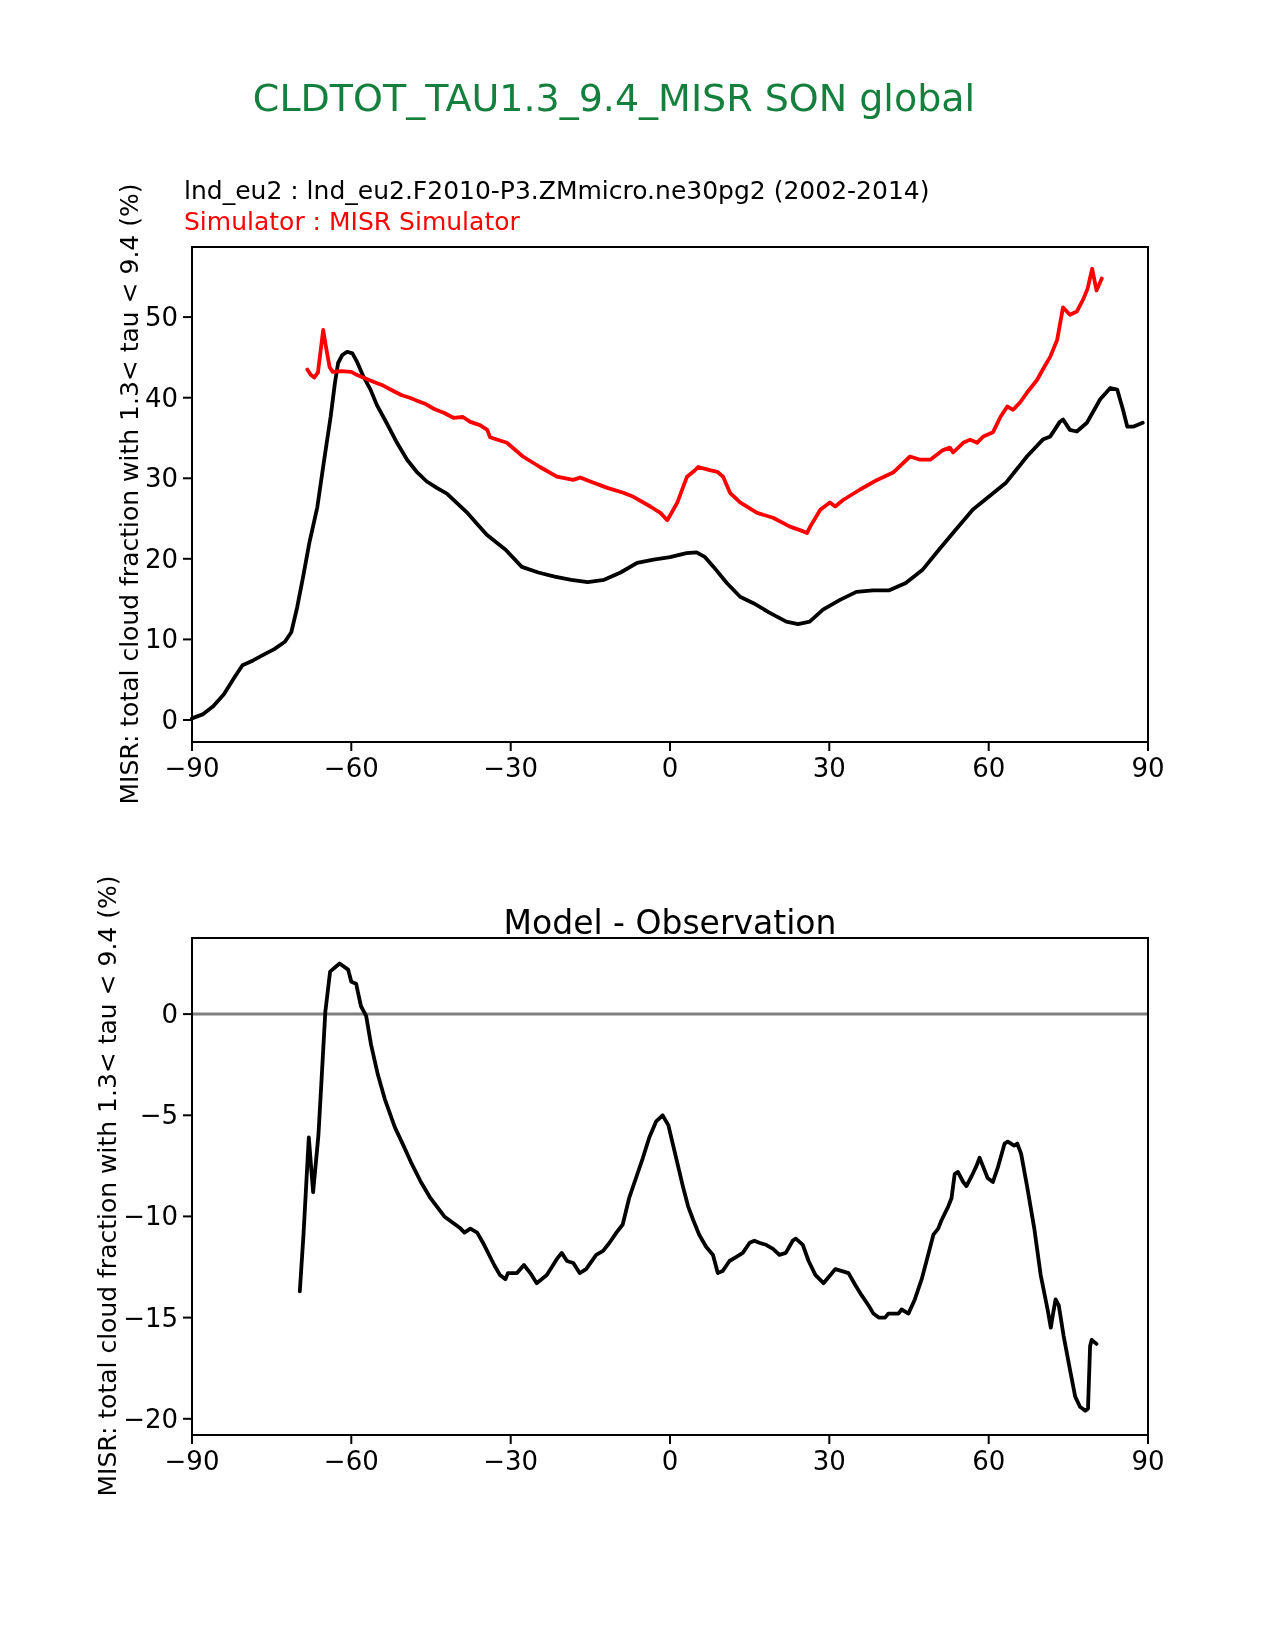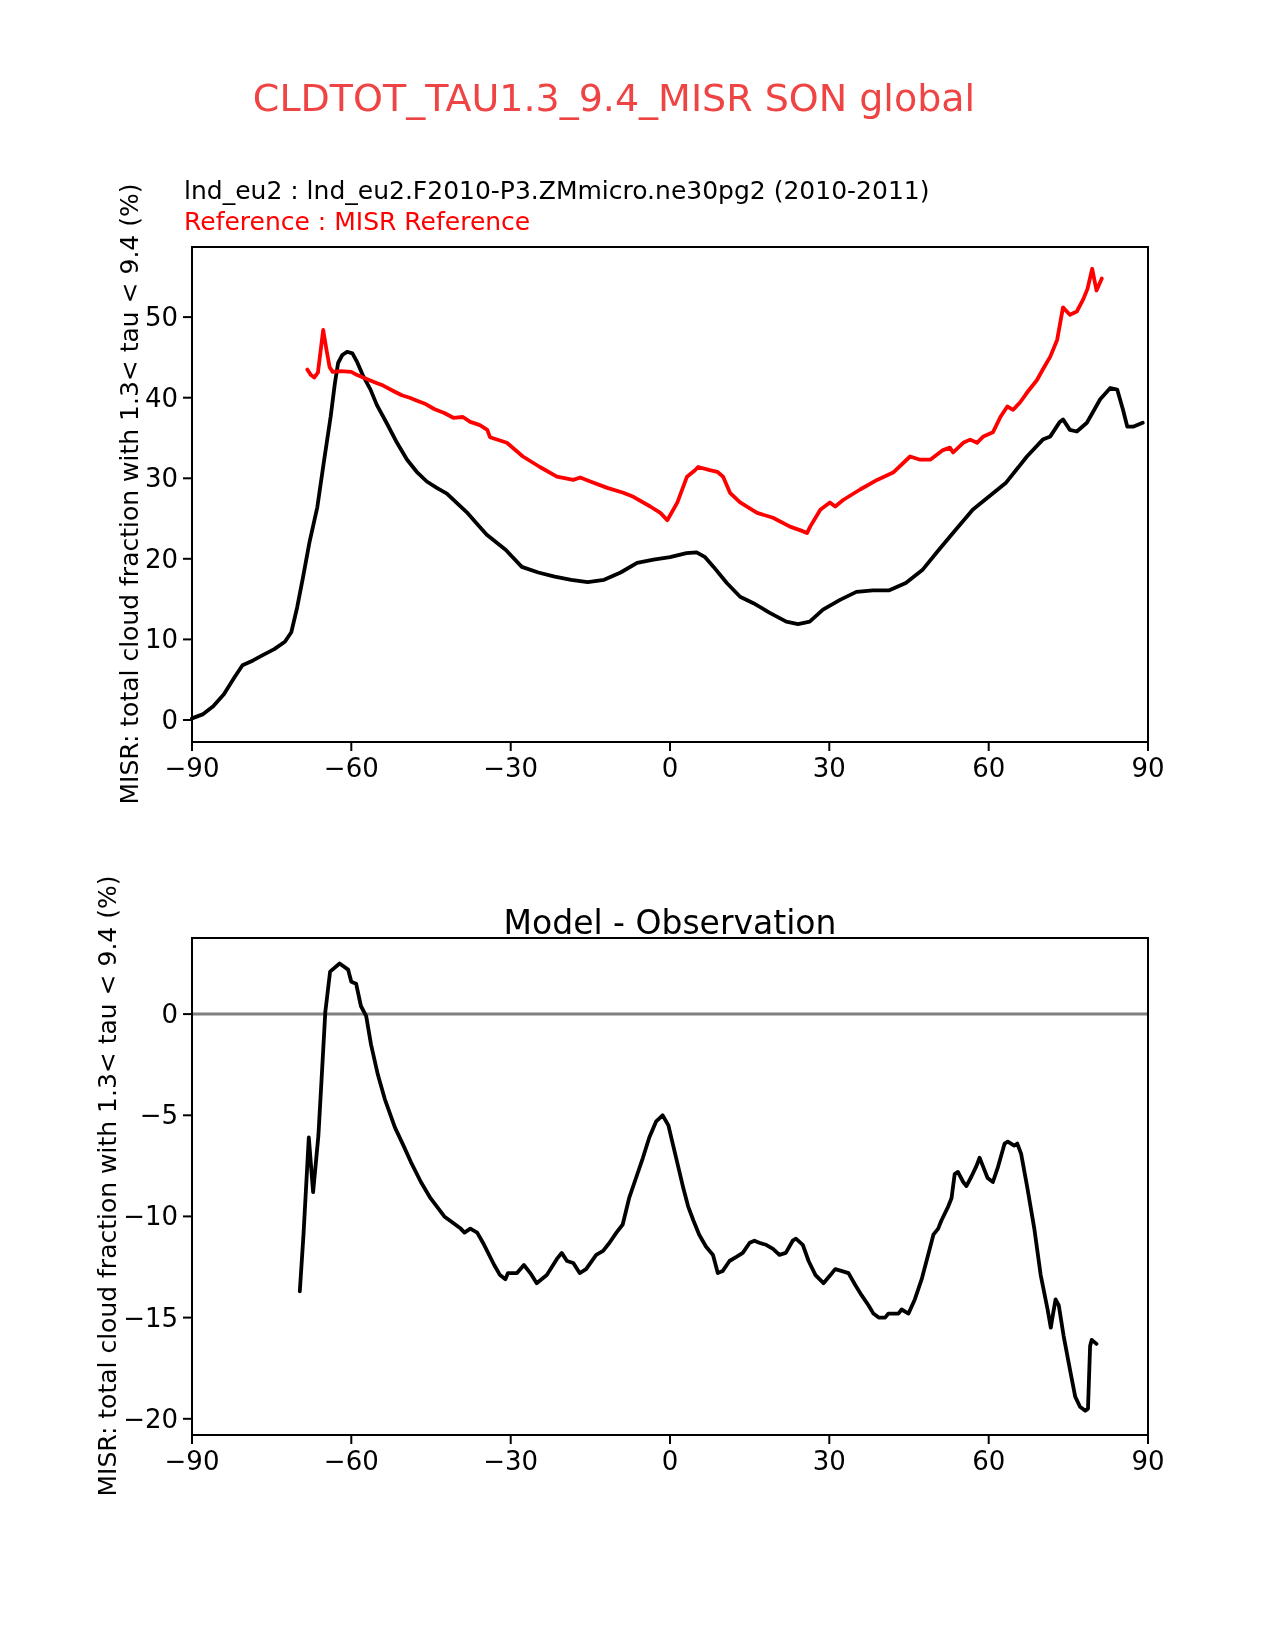--- a/index.html
+++ b/index.html
@@ -4,43 +4,43 @@
 <style>
   html,body{margin:0;padding:0;background:#ffffff;}
   .figure{
     position:relative;width:1275px;height:1650px;background:#ffffff;
     font-family:"DejaVu Sans", sans-serif;color:#000;overflow:hidden;
   }
   .figure svg{position:absolute;left:0;top:0;}
   svg text{font-family:"DejaVu Sans", sans-serif;fill:#000000;}
   .suptitle{
     position:absolute;left:0;top:78px;width:1228px;text-align:center;
-    font-size:38px;line-height:1.1;color:#ef4444;
+    font-size:38px;line-height:1.1;color:#15803d;
   }
   .legend-line{position:absolute;left:184px;font-size:25px;line-height:1.2;white-space:nowrap;}
   .legend-model{top:176px;color:#000000;}
   .legend-ref{top:207px;color:#ff0000;}
   .ylabel{
     position:absolute;font-size:25px;white-space:nowrap;
     transform:translate(-50%,-50%) rotate(-90deg);
   }
   .ylabel-top{left:129px;top:494px;}
   .ylabel-bottom{left:107px;top:1186px;}
   .subtitle{
     position:absolute;left:192px;top:903px;width:956px;text-align:center;
     font-size:33px;color:#000;
   }
 </style>
 </head>
 <body>
 
 <div class="figure">
   <div class="suptitle">CLDTOT_TAU1.3_9.4_MISR SON global</div>
-  <div class="legend-line legend-model" style="color: rgb(0, 0, 0);">lnd_eu2 : lnd_eu2.F2010-P3.ZMmicro.ne30pg2 (2010-2011)</div>
-  <div class="legend-line legend-ref" style="color: rgb(255, 0, 0);">Reference : MISR Reference</div>
+  <div class="legend-line legend-model" style="color: rgb(0, 0, 0);">lnd_eu2 : lnd_eu2.F2010-P3.ZMmicro.ne30pg2 (2002-2014)</div>
+  <div class="legend-line legend-ref" style="color: rgb(255, 0, 0);">Simulator : MISR Simulator</div>
   <div class="ylabel ylabel-top">MISR: total cloud fraction with 1.3&lt; tau &lt; 9.4 (%)</div>
   <div class="ylabel ylabel-bottom">MISR: total cloud fraction with 1.3&lt; tau &lt; 9.4 (%)</div>
   <div class="subtitle">Model - Observation</div>
   <svg id="plots" width="1275" height="1650" viewBox="0 0 1275 1650" aria-hidden="true">
       <polyline points="192.0,718.4 202.6,714.4 213.2,706.3 223.9,694.2 234.5,677.3 242.5,665.2 253.1,660.4 263.7,654.7 274.3,649.1 284.9,641.8 291.3,632.2 297.2,607.2 303.0,577.4 309.4,542.7 317.3,507.3 323.7,463.0 330.6,417.0 334.9,383.2 338.1,363.0 342.3,355.0 347.1,351.8 352.4,353.4 357.2,362.2 363.5,376.7 370.5,389.6 376.8,404.9 386.9,423.5 397.0,442.8 407.1,459.7 416.7,471.8 426.8,481.5 436.8,487.9 446.9,493.6 457.0,503.2 466.6,512.1 476.7,523.4 486.8,534.7 505.9,550.0 521.8,566.9 538.3,572.5 554.7,576.6 571.2,579.8 587.7,582.2 604.1,579.8 620.6,572.5 637.1,562.9 653.5,559.6 670.0,557.2 686.5,553.2 696.6,552.4 705.1,557.2 713.6,566.9 726.8,583.0 740.1,596.7 753.4,603.2 769.8,612.8 786.3,621.7 798.0,624.1 809.7,621.7 823.0,609.6 840.0,599.9 856.4,591.9 872.9,590.3 889.3,590.3 905.8,583.0 922.3,570.1 938.7,550.0 955.7,529.8 972.7,509.7 988.7,496.8 1005.7,483.1 1026.9,456.5 1042.8,439.6 1050.3,436.4 1059.8,421.9 1063.0,419.4 1069.9,429.9 1076.8,431.5 1086.9,422.7 1100.2,399.3 1110.3,388.0 1117.2,389.6 1123.0,409.8 1127.3,426.7 1133.1,426.7 1142.7,422.7" fill="none" stroke="#000000" stroke-width="3.8" stroke-linejoin="round" stroke-linecap="round"></polyline>
       <polyline points="307.3,369.5 311.0,375.1 314.2,377.5 317.9,372.7 323.2,330.0 326.4,349.3 329.6,367.1 332.7,371.9 340.7,371.1 351.3,371.9 357.2,375.1 367.3,379.2 375.2,382.4 383.2,385.6 393.8,391.2 401.8,395.3 409.8,397.7 417.7,400.9 425.7,404.1 434.2,409.0 444.3,413.0 453.3,417.8 462.9,417.0 470.3,421.9 479.9,425.1 487.3,429.9 490.0,437.2 506.9,442.8 522.9,456.5 539.9,467.0 556.9,476.7 573.3,479.9 580.2,477.5 590.3,481.5 607.3,487.9 623.3,492.8 633.4,496.8 650.3,506.5 660.4,512.9 667.3,520.2 677.4,502.4 687.0,476.7 695.0,470.2 698.1,467.0 709.8,470.2 717.3,471.8 723.1,476.7 730.0,492.8 740.1,502.4 757.1,512.9 773.0,517.7 790.0,526.6 803.3,531.4 807.0,533.1 810.2,526.6 820.3,509.7 829.9,502.4 835.2,506.5 843.1,500.0 860.1,489.5 877.1,479.9 893.1,472.6 910.1,456.5 920.2,459.7 930.2,459.7 943.0,450.1 949.9,447.6 953.1,452.5 963.2,442.8 970.1,439.6 977.0,442.8 983.4,436.4 992.9,432.3 1000.4,417.0 1007.3,406.5 1013.1,409.8 1020.0,402.5 1026.9,392.8 1037.0,380.0 1042.8,369.5 1050.3,356.6 1057.2,339.7 1063.0,307.4 1069.9,314.7 1076.8,311.5 1083.2,299.4 1087.5,288.9 1092.2,268.8 1096.5,290.5 1101.8,278.4" fill="none" stroke="#ff0000" stroke-width="3.8" stroke-linejoin="round" stroke-linecap="round"></polyline>
       <rect x="192" y="247" width="956" height="495" fill="none" stroke="#000000" stroke-width="2"></rect>
       <line x1="192.0" y1="742" x2="192.0" y2="751" stroke="#000000" stroke-width="2"></line>
       <text x="192.0" y="777" text-anchor="middle" font-size="26">−90</text>
       <line x1="351.3" y1="742" x2="351.3" y2="751" stroke="#000000" stroke-width="2"></line>

